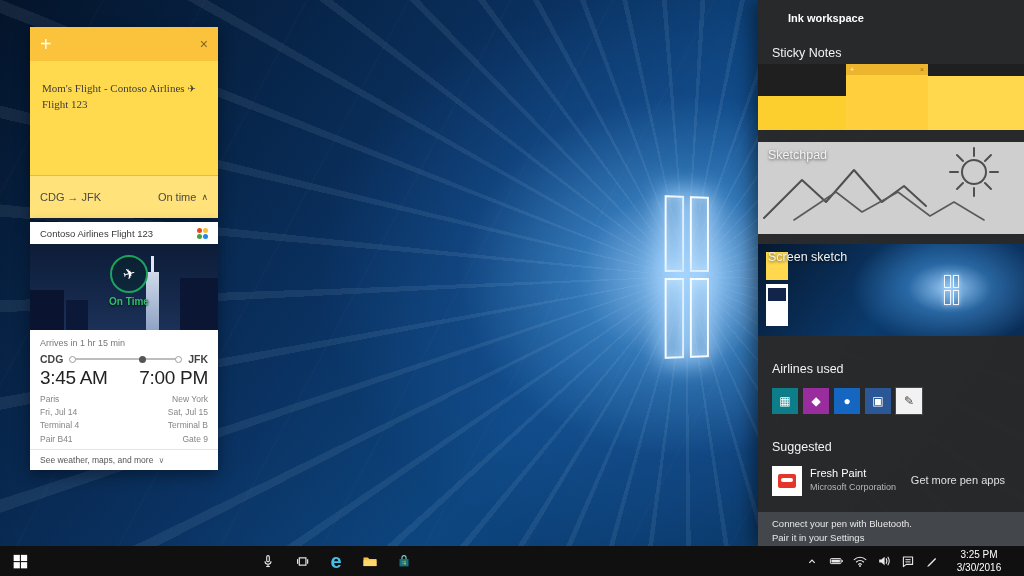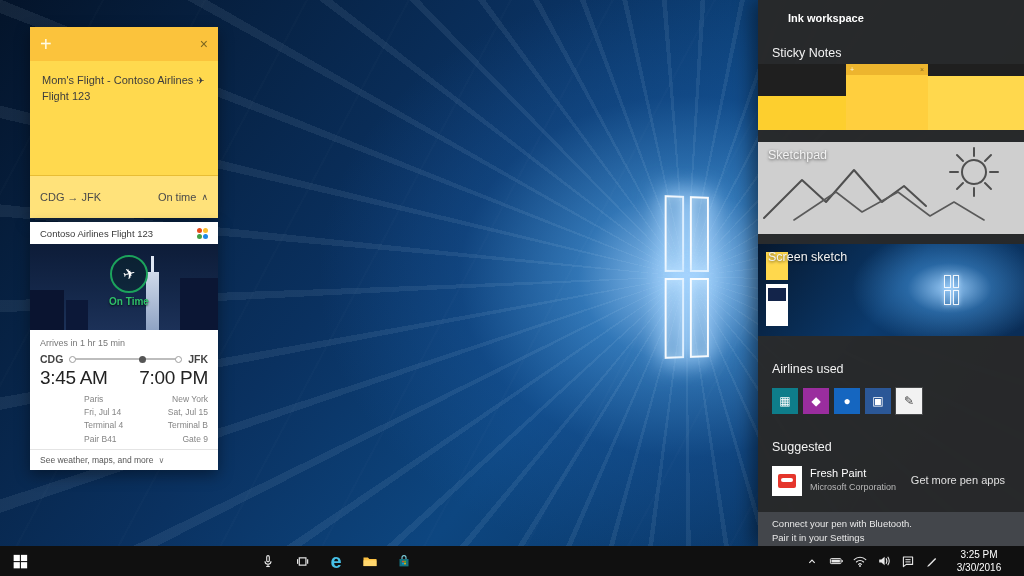--- a/index.html
+++ b/index.html
@@ -21,21 +21,21 @@
   .win-logo .pane{border:2px solid rgba(255,255,255,.95);background:rgba(200,230,255,.28);
     box-shadow:0 0 22px 6px rgba(170,215,255,.75), inset 0 0 14px rgba(205,235,255,.55);}
 
   
   .sticky-note{position:absolute;left:30px;top:27px;width:188px;height:191px;
     background:#ffd94e;box-shadow:0 5px 14px rgba(0,0,0,.4);}
   .sn-header{height:34px;background:#fbc33c;display:flex;align-items:center;
     justify-content:space-between;padding:0 10px;}
   .sn-plus{color:#fffbe6;font-size:20px;font-weight:300;line-height:1;cursor:default;}
   .sn-close{color:#7c6620;font-size:14px;line-height:1;}
-  .sn-body{padding:12px 12px 0;font-size:11px;line-height:1.45;color:#3d3d3d;}
+  .sn-body{padding:20px 12px 0;font-size:11px;line-height:1.45;color:#3d3d3d;font-family:Liberation Serif, serif;}
   .sn-plane{font-size:10px;color:#3d3d3d;margin-left:3px;}
   .sn-footer{position:absolute;bottom:0;left:0;right:0;height:26px;background:#ffe27a;
     border-top:1px solid #e8bd35;display:flex;justify-content:space-between;align-items:center;
     padding:8px 10px;font-size:11px;color:#4a4a4a;}
   .sn-status{display:flex;align-items:center;gap:5px;}
   .sn-caret{font-size:9px;color:#4a4a4a;}
 
   
   .flight-card{position:absolute;left:30px;top:222px;width:188px;height:248px;background:#fff;
     box-shadow:0 5px 14px rgba(0,0,0,.4);color:#333;}
@@ -64,21 +64,21 @@
   .fc-arrives{padding:8px 10px 2px;font-size:9px;color:#777;}
   .fc-route{display:flex;align-items:center;padding:3px 10px 0;font-size:10.5px;font-weight:bold;color:#444;}
   .route-line{flex:1;height:1.5px;background:#bdbdbd;margin:0 8px;position:relative;}
   .route-line::before,.route-line::after{content:"";position:absolute;top:-2.5px;width:5px;height:5px;
     border:1px solid #9e9e9e;border-radius:50%;background:#fff;}
   .route-line::before{left:-2px;}
   .route-line::after{right:-2px;}
   .route-line .dot{position:absolute;left:62%;top:-2.5px;width:7px;height:7px;border-radius:50%;background:#555;}
   .fc-times{display:flex;justify-content:space-between;padding:2px 10px 0;font-size:19px;
     font-weight:300;color:#222;letter-spacing:-0.3px;}
-  .fc-details{padding:4px 10px 0;font-size:8.5px;color:#858585;line-height:1.55;margin-left:44px;}
+  .fc-details{padding:4px 10px 0;font-size:8.5px;color:#858585;line-height:1.55;}
   .fc-details .row{display:flex;justify-content:space-between;}
   .fc-footer{position:absolute;bottom:0;left:0;right:0;height:20px;border-top:1px solid #e4e4e4;
     display:flex;align-items:center;gap:5px;padding:0 10px;font-size:8.5px;color:#555;}
   .fc-caret{font-size:8px;color:#777;}
 
   
   .ink-panel{position:absolute;left:758px;top:0;width:266px;height:546px;
     background:rgba(40,40,40,.97);color:#fff;box-shadow:-6px 0 18px rgba(0,0,0,.45);}
   .ink-title{position:absolute;left:14px;top:12px;font-size:11px;font-weight:bold;padding-left:16px;}
   .section-label{font-size:12.5px;color:#f2f2f2;}

